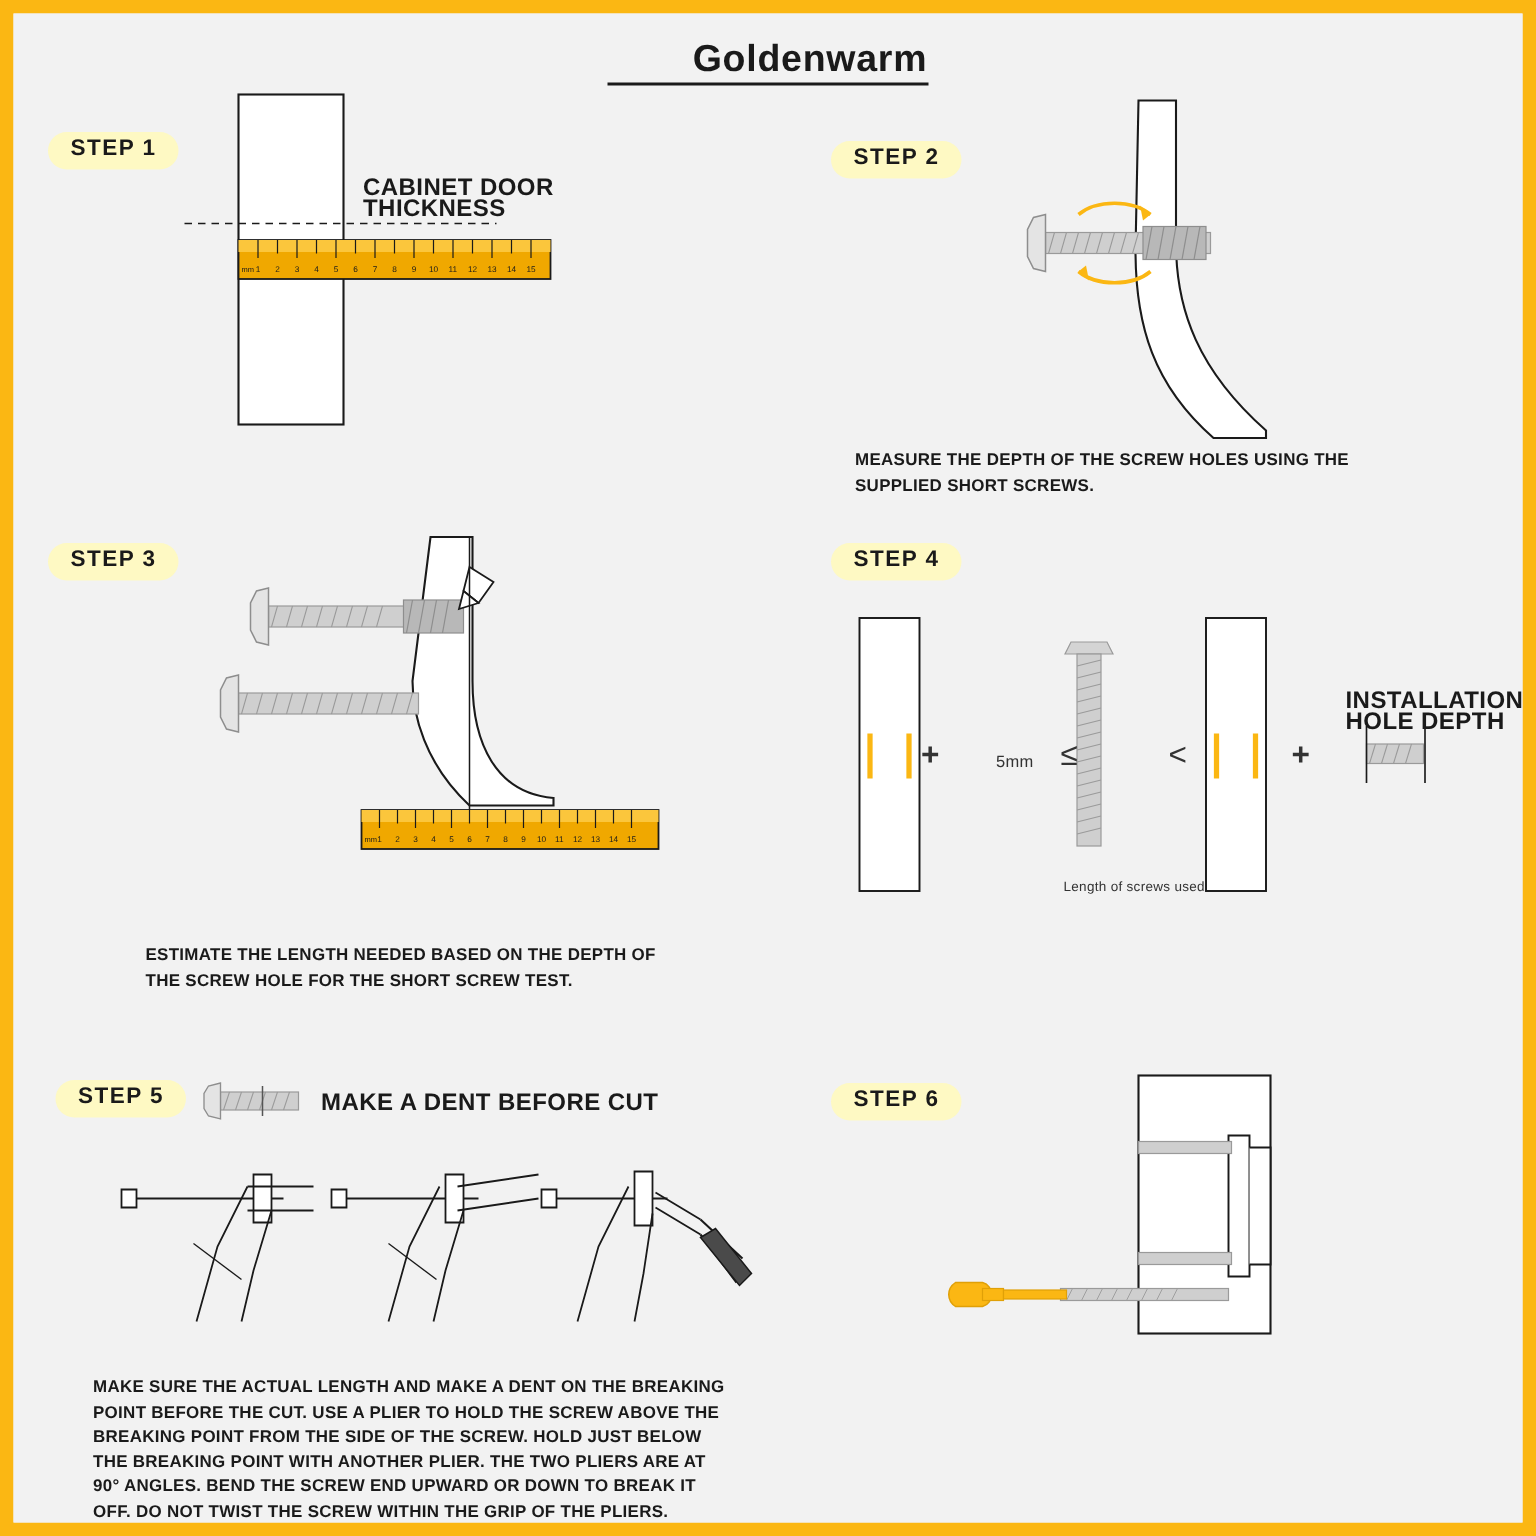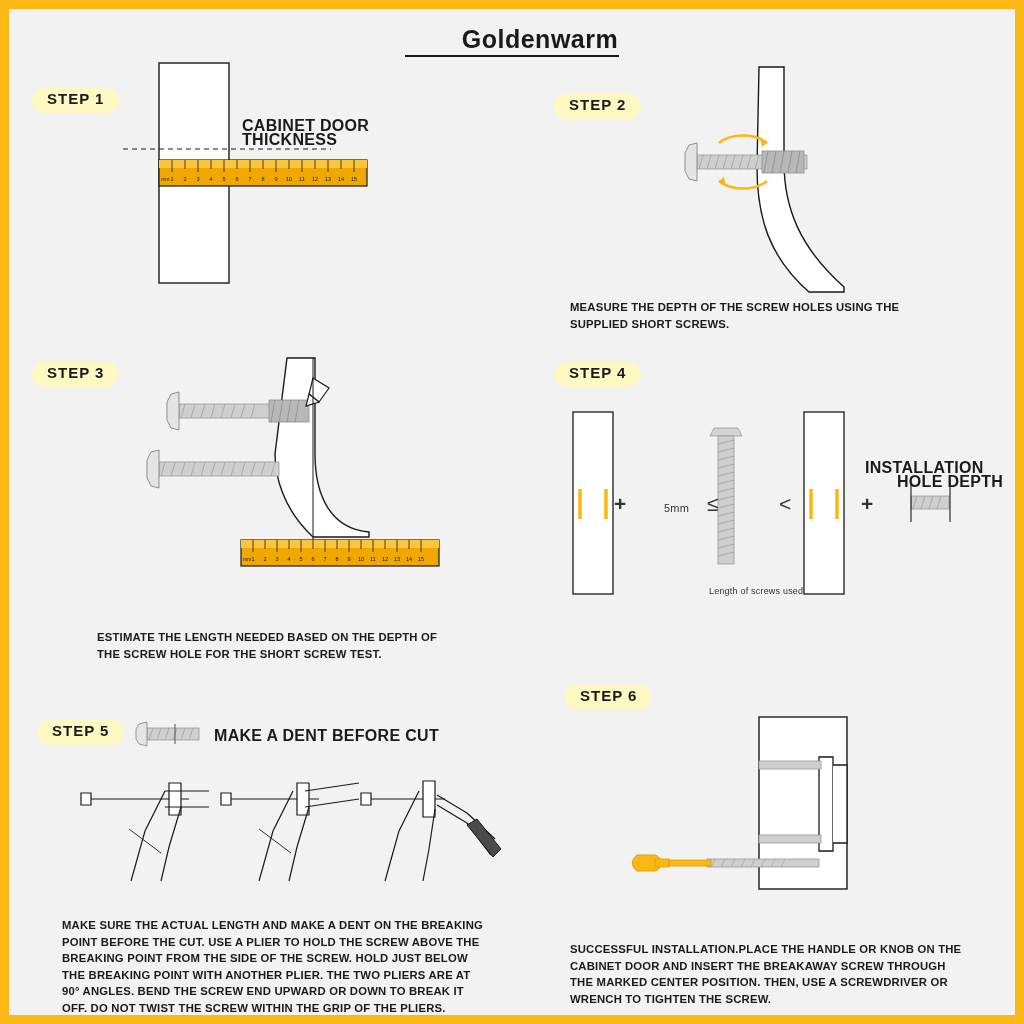--- a/index.html
+++ b/index.html
@@ -330,21 +330,21 @@
         <line x1="352" y1="80" x2="352" y2="118" stroke="#1a1a1a" stroke-width="1.1"></line>
       </svg>
     </div>
 
     <div class="smalltxt" style="left:605px; top:483px; font-size:21px; font-weight:bold;">+</div>
     <div class="smalltxt" style="left:655px; top:493px; font-size:11px;text-align:center;">5mm</div>
     <div class="smalltxt" style="left:698px; top:483px; font-size:21px;">≤</div>
     <div class="smalltxt" style="left:770px; top:483px; font-size:21px;">&lt;</div>
     <div class="smalltxt" style="left:852px; top:483px; font-size:21px; font-weight:bold;">+</div>
     <div class="smalltxt" style="left:676px; top:577px;padding-left:24px;">Length of screws used</div>
-    <div class="lbl" style="left:856px; top:452px;">INSTALLATION</div>
+    <div class="lbl" style="left:888px; top:452px;">INSTALLATION</div>
     <div class="lbl" style="left:888px; top:466px;">HOLE DEPTH</div>
 
 
     <div class="badge" style="left:28px; top:711px;">STEP 5</div>
 
     <div class="art" style="left:120px; top:711px;">
       <svg width="80" height="30" viewBox="0 0 80 30">
         <rect x="18" y="8" width="52" height="12" fill="#cfcfcf" stroke="#9a9a9a" stroke-width="0.8"></rect>
         <g stroke="#9a9a9a" stroke-width="0.7">
           <line x1="24" y1="8" x2="20" y2="20"></line>
@@ -393,21 +393,21 @@
           <path d="M86 40 L80 80 L74 112"></path>
           <path d="M118 44 L146 70" stroke-width="1.4"></path>
           <path d="M118 54 L142 86" stroke-width="1.4"></path>
         </g>
         <path d="M398 56 L408 50 L432 80 L424 88 Z" fill="#4a4a4a" stroke="#1a1a1a" stroke-width="1"></path>
       </svg>
     </div>
 
     <div class="caption" style="left:53px; top:908px; width:428px;">MAKE SURE THE ACTUAL LENGTH AND MAKE A DENT ON THE BREAKING POINT BEFORE THE CUT. USE A PLIER TO HOLD THE SCREW ABOVE THE BREAKING POINT FROM THE SIDE OF THE SCREW. HOLD JUST BELOW THE BREAKING POINT WITH ANOTHER PLIER. THE TWO PLIERS ARE AT 90° ANGLES. BEND THE SCREW END UPWARD OR DOWN TO BREAK IT OFF. DO NOT TWIST THE SCREW WITHIN THE GRIP OF THE PLIERS.</div>
 
-    <div class="badge" style="left:545px; top:676px;margin-left:11px;">STEP 6</div>
+    <div class="badge" style="left:545px; top:713px;">STEP 6</div>
 
     <div class="art" style="left:620px; top:700px;">
       <svg width="320" height="210" viewBox="0 0 320 210">
 
         <rect x="130" y="8" width="88" height="172" fill="#ffffff" stroke="#1a1a1a" stroke-width="1.4"></rect>
 
         <path d="M190 48 L204 48 L204 142 L190 142 Z" fill="#ffffff" stroke="#1a1a1a" stroke-width="1.3"></path>
         <path d="M204 56 L218 56 L218 134 L204 134" fill="#ffffff" stroke="#1a1a1a" stroke-width="1.3"></path>
 
         <rect x="130" y="52" width="62" height="8" fill="#cfcfcf" stroke="#9a9a9a" stroke-width="0.8"></rect>
@@ -424,16 +424,15 @@
           <line x1="146" y1="150" x2="142" y2="158"></line>
             <line x1="156" y1="150" x2="152" y2="158"></line>
         </g>
 
         <path d="M8 146 C2 150 2 158 8 162 L26 162 C34 160 34 148 26 146 Z" fill="#fbb713" stroke="#e0a007" stroke-width="1"></path>
         <rect x="26" y="150" width="14" height="8" fill="#fbb713" stroke="#e0a007" stroke-width="0.8"></rect>
         <rect x="40" y="151" width="42" height="6" fill="#fbb713" stroke="#e0a007" stroke-width="0.8"></rect>
       </svg>
     </div>
 
-    <div class="caption" style="left:561px; top:932px; width:400px;">SUCCESSFUL INSTALLATION.PLACE THE HANDLE OR KNOB ON THE CABINET DOOR AND INSERT THE BREAKAWAY SCREW THROUGH THE MARKED CENTER POSITION. THEN, USE A SCREWDRIVER OR WRENCH TO TIGHTEN THE SCREW.</div>
 
   </div>
 </div>
 
 </body></html>

